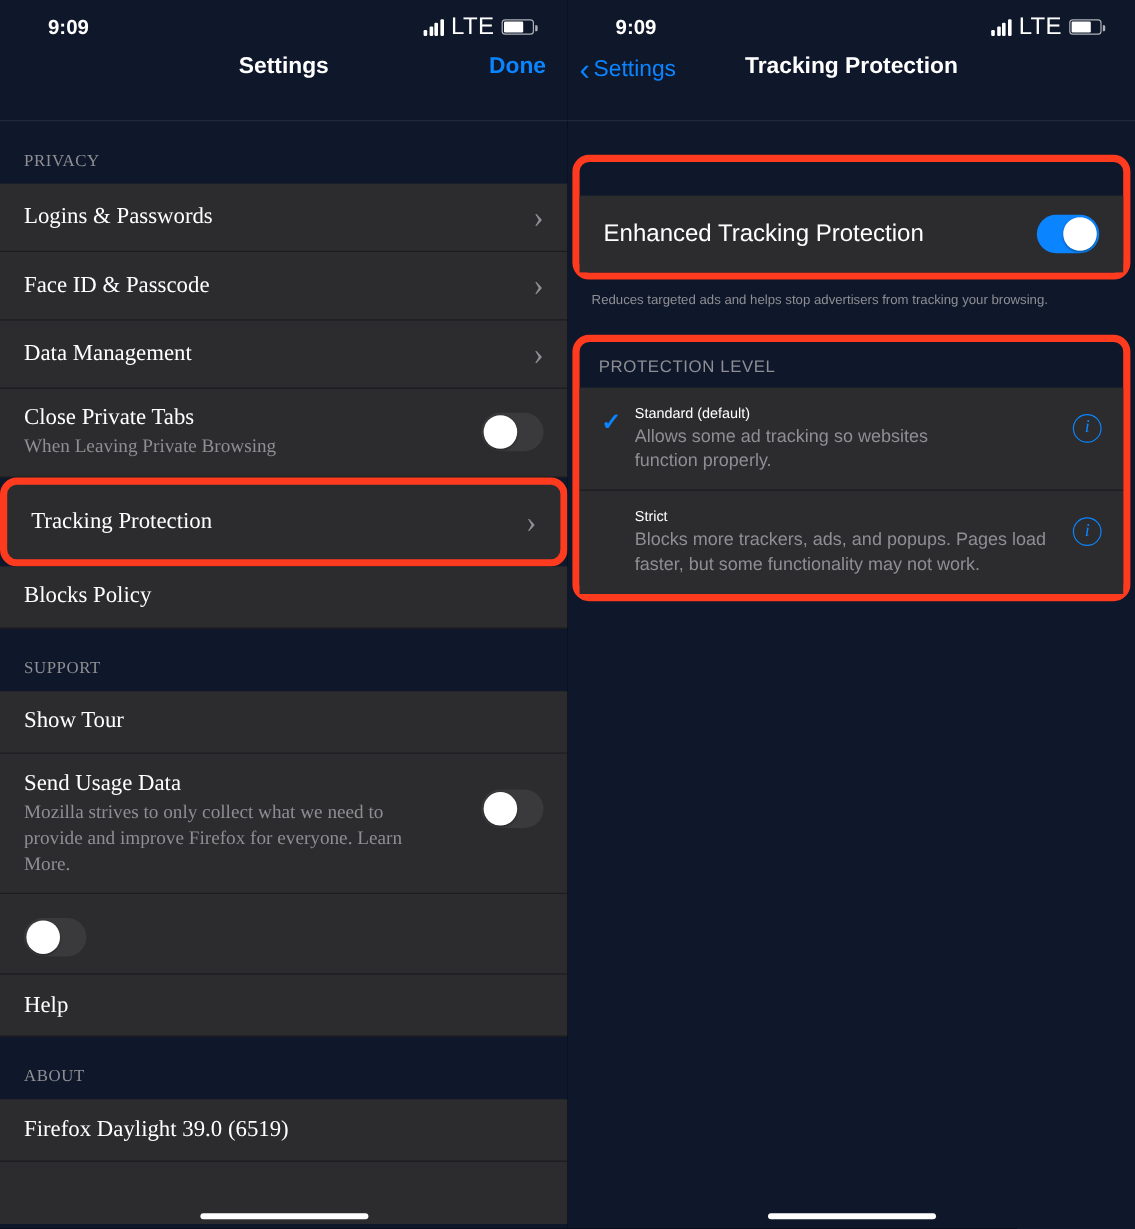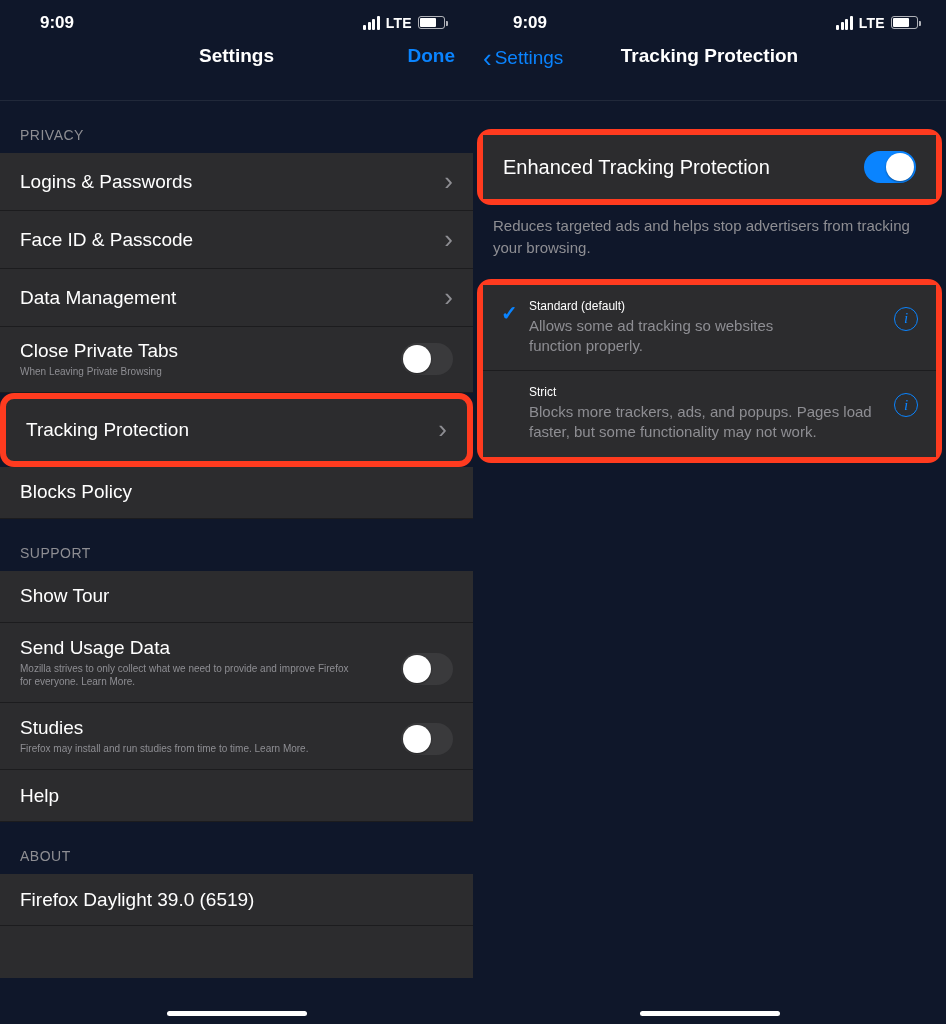--- a/index.html
+++ b/index.html
@@ -8,54 +8,54 @@
   .pane { width: 473px; height: 1024px; background: #0f172a; display: flex; flex-direction: column; position: relative; }
 
   
   .status-bar { height: 45px; display: flex; align-items: center; justify-content: space-between; padding: 0 28px 0 40px; font-size: 17px; font-weight: 600; color: #fff; }
   .status-right { display: flex; align-items: center; gap: 6px; }
   .signal-bars { display: flex; align-items: flex-end; gap: 1.5px; }
   .signal-bars span { width: 3px; background: #fff; border-radius: 1px; }
   .battery { width: 27px; height: 13px; border: 1px solid #ffffffaa; border-radius: 3px; position: relative; display: flex; align-items: center; }
   .battery::after { content: ""; position: absolute; right: -4px; top: 4px; width: 2px; height: 5px; background: #ffffffaa; border-radius: 0 1px 1px 0; }
   .battery-fill { width: 16px; height: 9px; background: #fff; border-radius: 1px; margin-left: 1px; }
-  .lte { font-size: 14px; font-weight: 700; letter-spacing: 0.3px; }
+  .lte { font-size: 20px; font-weight: 400; letter-spacing: 0.3px; }
 
   
   .nav-bar { height: 56px; display: flex; justify-content: center; position: relative; border-bottom: 1px solid rgba(255,255,255,0.08); }
   .nav-title { font-size: 19px; font-weight: 600; color: #fff; }
   .nav-done { position: absolute; right: 18px; color: #0a84ff; font-size: 19px; font-weight: 600; }
   .nav-back { position: absolute; left: 10px; color: #0a84ff; font-size: 19px; display: flex; align-items: center; gap: 3px; }
   .nav-back-chevron { font-size: 26px; line-height: 1; font-weight: 400; }
 
   
   .section-header { padding: 26px 20px 10px; font-size: 14px; color: #8e8e93; letter-spacing: 0.5px; text-transform: uppercase; }
 
   
   .row { display: flex; align-items: center; padding: 13px 20px; background: #2c2c2e; border-bottom: 1px solid rgba(0,0,0,0.35); position: relative; min-height: 52px; }
   .row-inner { flex: 1; display: flex; flex-direction: column; gap: 3px; }
   .row-label { font-size: 19px; color: #fff; }
-  .row-sub { font-size: 10px; color: #8e8e93; line-height: 1.35; }
+  .row-sub { font-size: 16px; color: #8e8e93; line-height: 1.35; }
   .chevron { color: #8e8e93; font-size: 26px; font-weight: 300; }
 
   
   .toggle { width: 52px; height: 32px; border-radius: 16px; position: relative; flex-shrink: 0; }
   .toggle-off { background: #3a3a3c; }
   .toggle-on { background: #0a84ff; }
   .toggle-knob { width: 28px; height: 28px; border-radius: 50%; background: #fff; position: absolute; top: 2px; box-shadow: 0 1px 2px rgba(0,0,0,0.4); }
   .toggle-off .toggle-knob { left: 2px; }
   .toggle-on .toggle-knob { right: 2px; }
 
   
   .highlight { border: 6px solid #ff3b1f; border-radius: 14px; box-sizing: border-box; }
 
   
-  .etp-row { padding: 16px 20px; }
+  .etp-row { padding: 16px 20px; margin-top: 28px; }
   .etp-title { font-size: 20px; }
-  .desc-text { padding: 10px 20px 16px; font-size: 15px; color: #8e8e93; line-height: 1.45; }
+  .desc-text { padding: 10px 20px 16px; font-size: 11px; color: #8e8e93; line-height: 1.45; }
 
   .level-row { display: flex; align-items: flex-start; padding: 14px 18px; background: #2c2c2e; border-bottom: 1px solid rgba(0,0,0,0.35); min-height: 70px; }
   .check-col { width: 28px; flex-shrink: 0; padding-top: 2px; }
   .check-mark { color: #0a84ff; font-size: 20px; font-weight: 700; }
   .level-body { flex: 1; }
   .level-title { font-size: 12px; color: #fff; margin-bottom: 3px; }
   .level-desc { font-size: 15px; color: #8e8e93; line-height: 1.35; padding-right: 8px; }
   .info-col { width: 36px; flex-shrink: 0; display: flex; align-items: center; justify-content: flex-end; padding-top: 8px; }
   .info-icon { width: 24px; height: 24px; border: 1.5px solid #0a84ff; border-radius: 50%; display: flex; align-items: center; justify-content: center; color: #0a84ff; font-size: 15px; font-family: Georgia, serif; font-style: italic; }
 
@@ -85,21 +85,21 @@
             <div class="battery-fill"></div>
           </div>
       </div>
     </div>
 
     <div class="nav-bar">
       <span class="nav-title">Settings</span>
       <span class="nav-done">Done</span>
     </div>
 
-    <div style="flex:1; overflow:hidden; position:relative;">
+    <div style="flex:1; overflow:hidden; position:relative;font-family:Liberation Serif, serif;">
 
       <div class="section-header">PRIVACY</div>
 
       <div class="row">
         <div class="row-inner">
             <span class="row-label">Logins &amp; Passwords</span>
           </div>
         <span class="chevron">›</span>
       </div>
 
@@ -153,24 +153,20 @@
         <div class="row-inner">
           <span class="row-label">Send Usage Data</span>
           <span class="row-sub" style="max-width:340px;">Mozilla strives to only collect what we need to provide and improve Firefox for everyone. Learn More.</span>
         </div>
         <div class="toggle toggle-off" style="margin-top:16px;">
             <div class="toggle-knob"></div>
           </div>
       </div>
 
       <div class="row" style="align-items:flex-start; padding-top:14px; padding-bottom:14px;">
-        <div class="row-inner">
-          <span class="row-label">Studies</span>
-          <span class="row-sub" style="max-width:340px;">Firefox may install and run studies from time to time. Learn More.</span>
-        </div>
         <div class="toggle toggle-off" style="margin-top:6px;">
             <div class="toggle-knob"></div>
           </div>
       </div>
 
       <div class="row">
         <div class="row-inner">
             <span class="row-label">Help</span>
           </div>
       </div>
@@ -226,20 +222,21 @@
           </div>
         <div class="toggle toggle-on">
             <div class="toggle-knob"></div>
           </div>
       </div>
     </div>
 
     <div class="desc-text">Reduces targeted ads and helps stop advertisers from tracking your browsing.</div>
 
     <div class="highlight" style="margin:4px 4px 0;">
+      <div class="section-header" style="padding:12px 16px 10px;">PROTECTION LEVEL</div>
 
       <div class="level-row">
         <div class="check-col"><span class="check-mark">✓</span></div>
         <div class="level-body">
           <div class="level-title">Standard (default)</div>
           <div class="level-desc" style="max-width:280px;">Allows some ad tracking so websites function properly.</div>
         </div>
         <div class="info-col">
             <div class="info-icon">i</div>
           </div>

